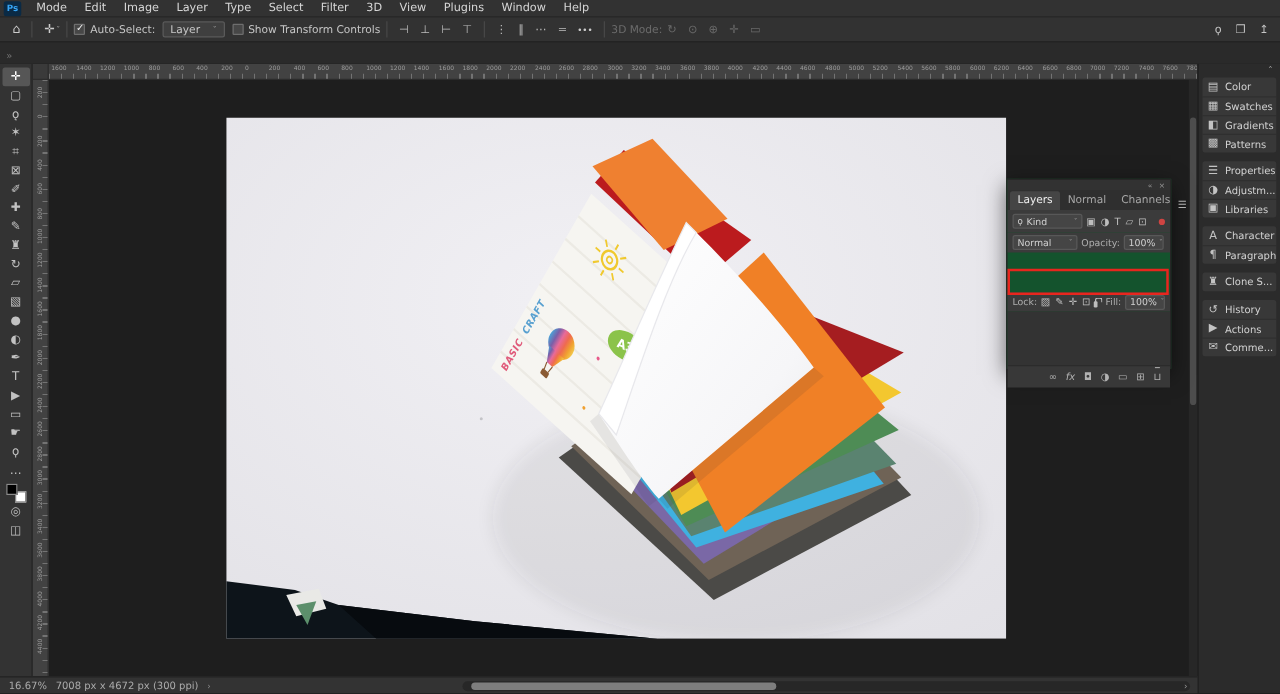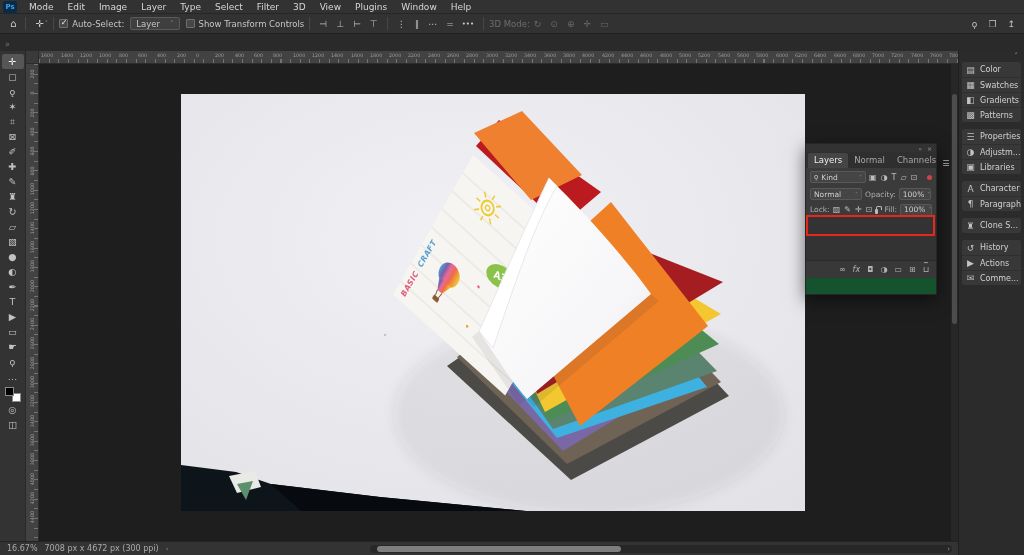--- a/index.html
+++ b/index.html
@@ -79,21 +79,21 @@
   .lp-tab.active { background:#454545; color:#ededed; border-radius:2px 2px 0 0; }
   .lp-menu { margin-left:auto; margin-right:4px; font-size:8px; color:#b0b0b0; }
   .lp-row { display:flex; align-items:center; padding:0 4px; gap:3px; background:#3b3b3b; }
   .lp-filter { height:18px; }
   .lp-select { display:flex; align-items:center; background:#454545; border:1px solid #585858; border-radius:2px;
                height:12px; padding:0 3px; gap:3px; font-size:7.5px; color:#d0d0d0; }
   .lp-caret { font-size:6px; color:#9a9a9a; margin-left:auto; }
   .lp-icons { display:flex; align-items:center; gap:4px; font-size:8px; color:#bdbdbd; }
   .red-dot { width:5px; height:5px; border-radius:50%; background:#cf4442; margin-left:auto; flex:none; }
   .lp-label { font-size:7.5px; color:#aeaeae; }
-  .lp-blend { height:16px; } .lp-lock { height:15px; }
+  .lp-blend { height:16px; } .lp-lock { height:15px;margin-top:32px; }
   .mini-lock { width:6px; height:5px; background:#bdbdbd; border-radius:1px; position:relative; margin-top:3px; }
   .mini-lock::before { content:""; position:absolute; top:-3px; left:1px; width:4px; height:3px;
                        border:1px solid #bdbdbd; border-bottom:none; border-radius:2px 2px 0 0; }
   .layer-row { height:18px; background:#474747; display:flex; align-items:center; gap:4px; padding:0 3px; }
   .eye { width:10px; height:7px; border:1px solid #c6c6c6; border-radius:50%; position:relative; flex:none; }
   .eye::after { content:""; position:absolute; left:3px; top:1.5px; width:3px; height:3px; background:#c6c6c6; border-radius:50%; }
   .layer-thumb { width:24px; height:15px; border:1px solid #1f1f1f; outline:1px solid #6a6a6a; flex:none;
     background:
       radial-gradient(circle at 62% 42%, #f0893a 0 2.2px, rgba(0,0,0,0) 2.4px),
       radial-gradient(circle at 44% 62%, #86b84e 0 1.8px, rgba(0,0,0,0) 2px),

